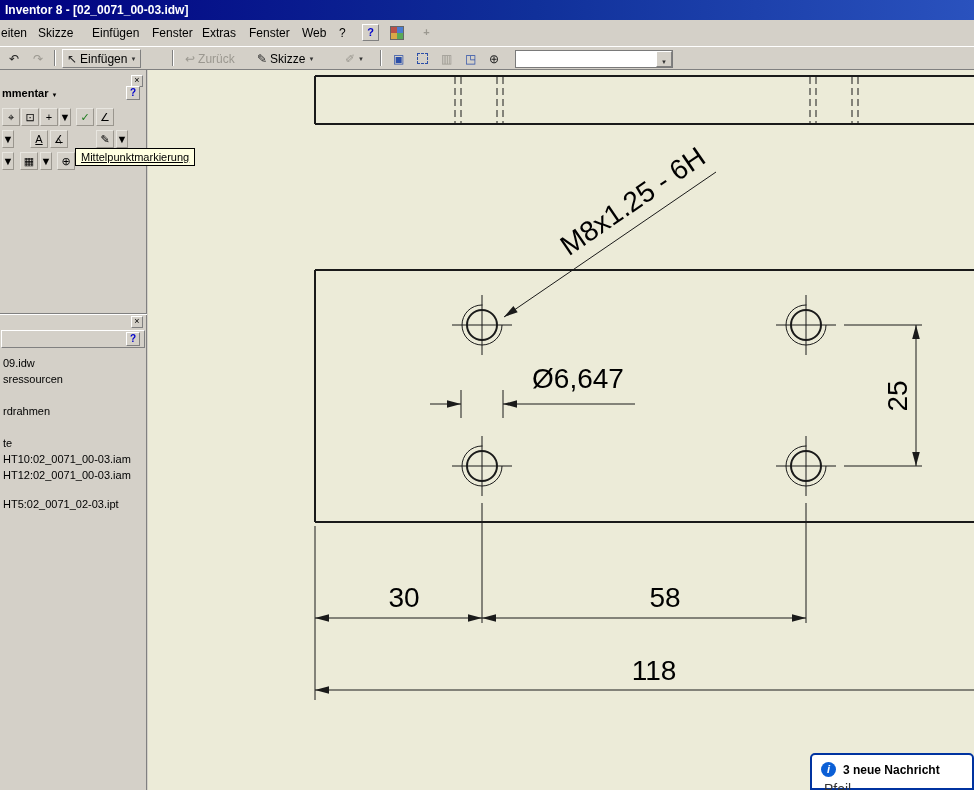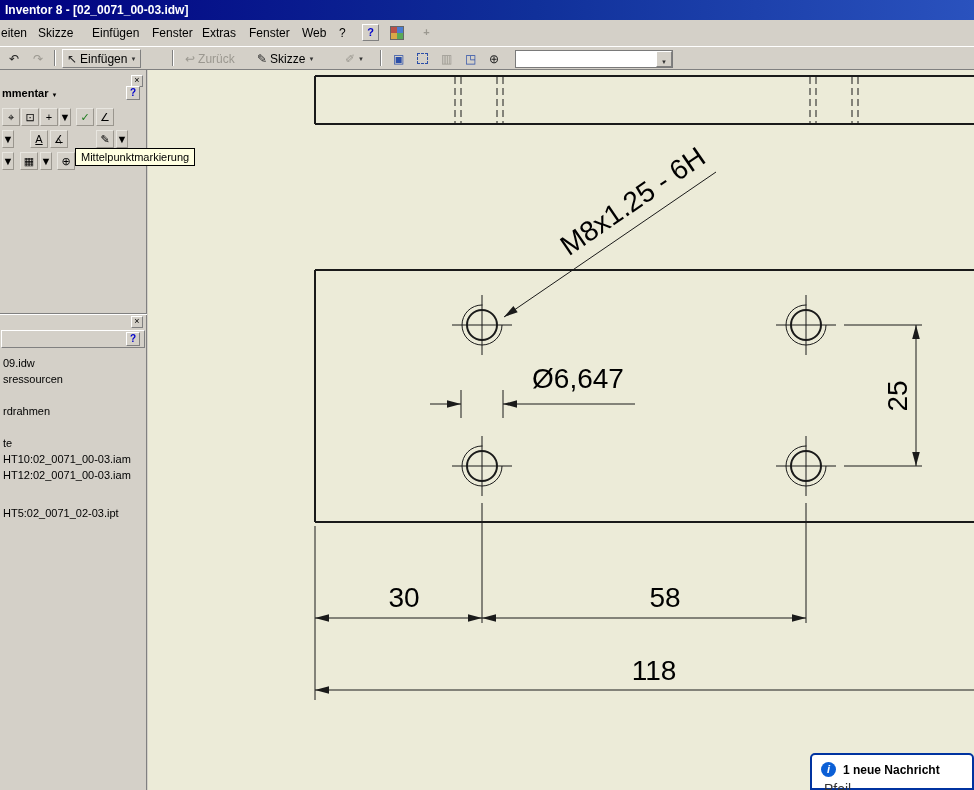--- a/index.html
+++ b/index.html
@@ -58,21 +58,21 @@
   .lowerhdr{position:absolute;left:1px;top:260px;width:144px;height:18px;background:#d4d0c8;
     border:1px solid;border-color:#fff #808080 #808080 #fff;}
   .tree-item{position:absolute;left:3px;font-size:11px;color:#000;white-space:nowrap;}
 
   
   .drawing{position:absolute;left:148px;top:70px;width:826px;height:720px;background:#ecebd8;}
   svg text{font-family:"Liberation Sans",sans-serif;fill:#000;}
 
   
   .tooltip{position:absolute;left:75px;top:148px;background:#ffffe1;border:1px solid #000;
-    font-size:11px;padding:2px 5px;z-index:60;white-space:nowrap;}
+    font-size:11px;padding:2px 5px;z-index:60;white-space:nowrap;text-decoration:underline;}
 
   
   .notif{position:absolute;left:810px;top:753px;width:164px;height:37px;background:#fff;
     border:2px solid #0033a0;border-radius:5px 5px 0 0;z-index:60;}
   .notif .ninfo{position:absolute;left:9px;top:7px;width:15px;height:15px;border-radius:50%;
     background:#0b5fd6;color:#fff;font-size:11px;font-weight:bold;font-style:italic;
     text-align:center;line-height:15px;}
   .notif .ntitle{position:absolute;left:31px;top:8px;font-size:12px;font-weight:bold;color:#000;white-space:nowrap;}
   .notif .nbody{position:absolute;left:12px;top:26px;font-size:14px;color:#333;white-space:nowrap;overflow:hidden;width:140px;height:9px;}
 </style>
@@ -184,21 +184,21 @@
     <span class="xbtn" style="left:131px;top:246px">×</span>
     <div class="lowerhdr"></div>
     <span class="helpbtn" style="left:126px;top:262px">?</span>
 
     <div class="tree-item" style="top:287px">09.idw</div>
     <div class="tree-item" style="top:303px">sressourcen</div>
     <div class="tree-item" style="top:335px">rdrahmen</div>
     <div class="tree-item" style="top:367px">te</div>
     <div class="tree-item" style="top:383px">HT10:02_0071_00-03.iam</div>
     <div class="tree-item" style="top:399px">HT12:02_0071_00-03.iam</div>
-    <div class="tree-item" style="top:437px">HT5:02_0071_02-03.ipt</div>
+    <div class="tree-item" style="top:428px">HT5:02_0071_02-03.ipt</div>
   </div>
 
   <div class="drawing">
     <svg width="826" height="720" viewBox="1 0 826 720">
 
       <g stroke="#1a1a1a" stroke-width="2" fill="none">
         <path d="M168 6 H827 M168 54 H827 M168 6 V54"></path>
       </g>
       <g stroke="#1a1a1a" stroke-width="1" stroke-dasharray="7 4">
         <path d="M308 7 V53 M314 7 V53 M350 7 V53 M356 7 V53 M663 7 V53 M669 7 V53 M705 7 V53 M711 7 V53"></path>
@@ -260,17 +260,17 @@
       <text x="257" y="537" text-anchor="middle" font-size="28">30</text>
       <text x="518" y="537" text-anchor="middle" font-size="28">58</text>
       <text x="507" y="610" text-anchor="middle" font-size="28">118</text>
     </svg>
   </div>
 
   <div class="tooltip">Mittelpunktmarkierung</div>
 
   <div class="notif">
     <span class="ninfo">i</span>
-    <span class="ntitle">1 neue Nachricht</span>
+    <span class="ntitle">3 neue Nachricht</span>
     <div class="nbody">Pfeil</div>
   </div>
 
 </div>
 
 </body></html>

